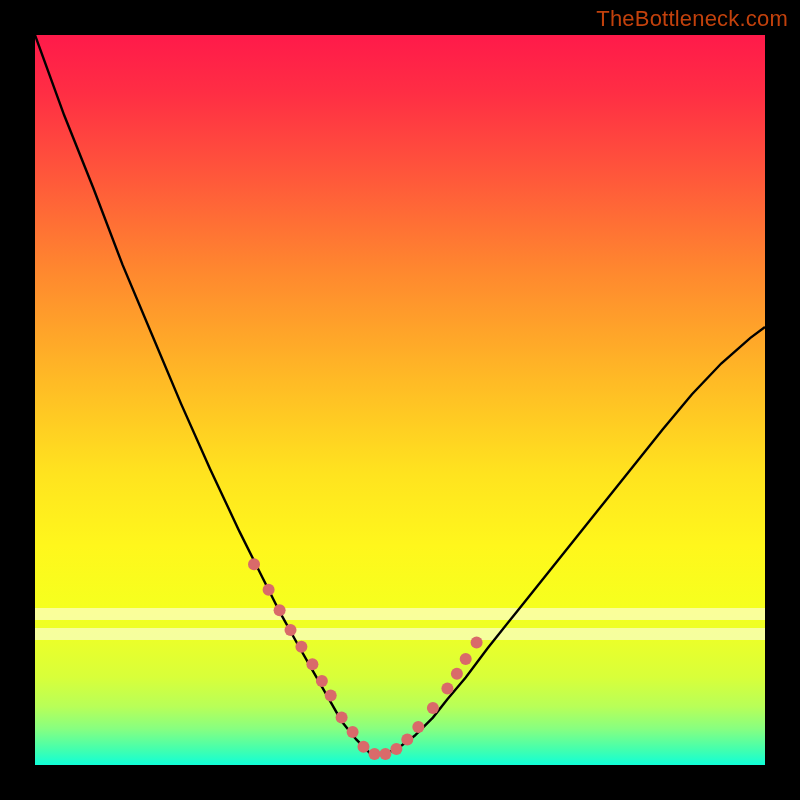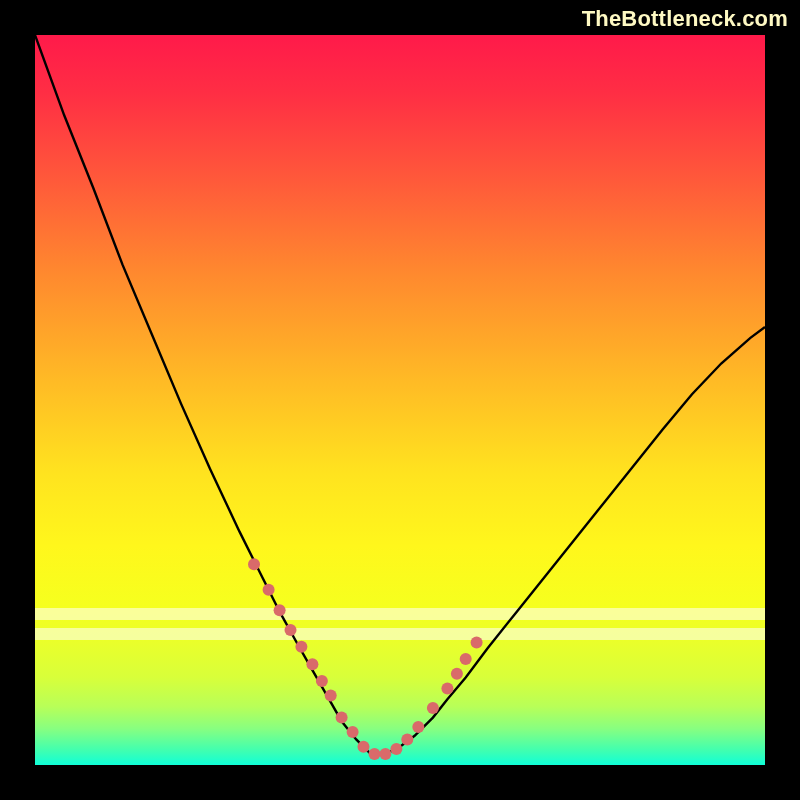--- a/index.html
+++ b/index.html
@@ -51,23 +51,23 @@
     position: absolute;
     left: 0;
     right: 0;
     height: 12px;
     background: rgba(255,255,255,0.55);
   }
   .watermark {
     position: absolute;
     top: 6px;
     right: 12px;
-    color: #fef9c3;
+    color: #c2410c;
     font-size: 22px;
-    font-weight: 700;
+    font-weight: 400;
     letter-spacing: 0.2px;
     user-select: none;
   }
 </style>
 </head>
 <body>
 
 <div class="frame">
   <div class="plot-area">
     <div class="gradient-bg"></div>

